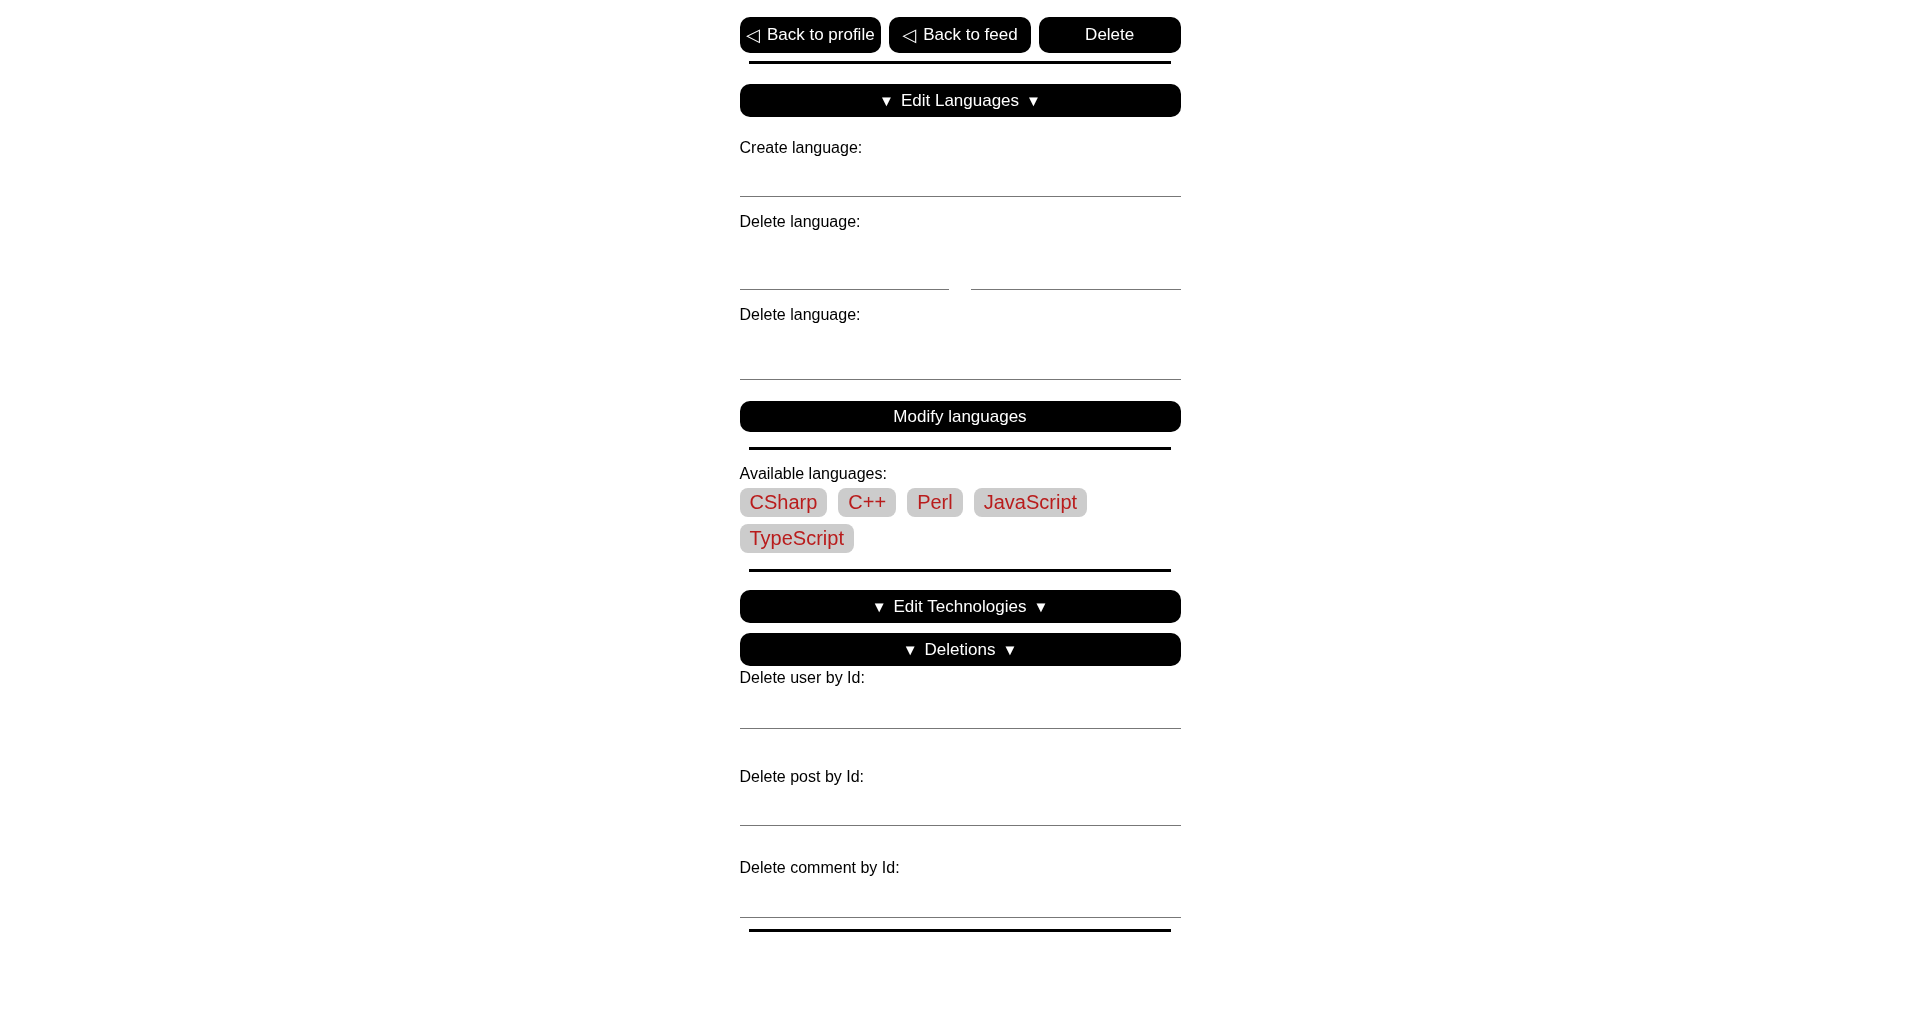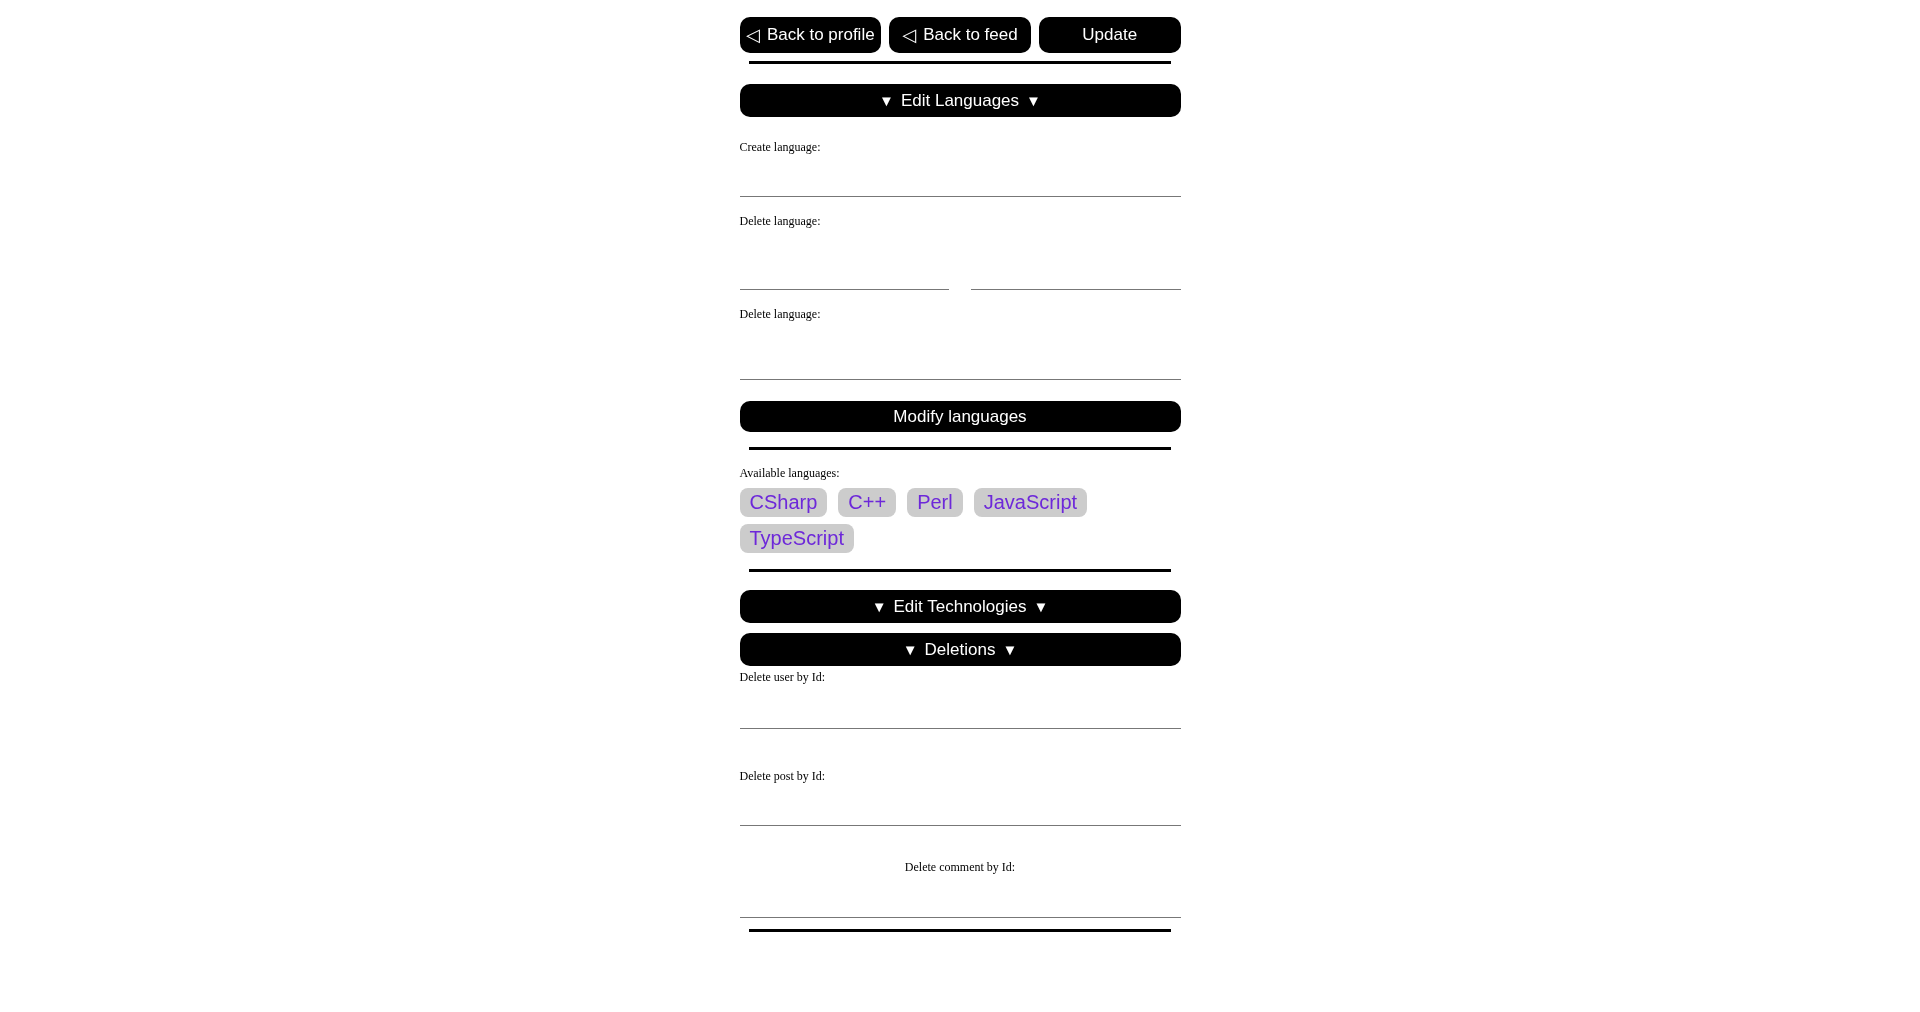--- a/index.html
+++ b/index.html
@@ -59,31 +59,30 @@
     width: 422px;
     margin: 0 auto;
   }
   .sep-1 { margin-top: 8px; }
   .sep-2 { margin-top: 15px; }
   .sep-3 { margin-top: 16px; }
   .sep-4 { margin-top: 11px; }
   
   .field-label {
     display: block;
-    font-size: 12px;
+    font-size: 16px;
     line-height: 23px;
-    font-family: Liberation Serif, serif;
   }
   .lbl-create   { margin-top: 19px; }
   .lbl-update   { margin-top: 13px; }
   .lbl-delete   { margin-top: 13px; }
   .lbl-avail    { margin-top: 12px; }
   .lbl-deluser  { }
   .lbl-delpost  { margin-top: 36px; }
-  .lbl-delcomm  { margin-top: 30px; text-align: center; }
+  .lbl-delcomm  { margin-top: 30px; }
   .underline-input {
     display: block;
     width: 100%;
     border: none;
     border-bottom: 1px solid #777777;
     background: transparent;
     font-family: inherit;
     font-size: 20px;
     height: 36px;
     padding: 0 2px;
@@ -108,21 +107,21 @@
   
   .tags {
     margin-top: 3px;
     display: flex;
     flex-wrap: wrap;
     column-gap: 11px;
     row-gap: 7px;
   }
   .tag {
     background: #cccccc;
-    color: #6d28d9;
+    color: #b91c1c;
     border: none;
     border-radius: 8px;
     font-family: inherit;
     font-size: 20px;
     line-height: 25px;
     padding: 2px 10px;
     cursor: pointer;
   }
 </style>
 </head>
@@ -133,21 +132,21 @@
   <div class="topbar">
     <button class="btn">
       <span class="back-glyph">◁</span>
       <span>Back to profile</span>
     </button>
     <button class="btn">
       <span class="back-glyph">◁</span>
       <span>Back to feed</span>
     </button>
     <button class="btn">
-      <span>Update</span>
+      <span>Delete</span>
     </button>
   </div>
 
   <hr class="sep sep-1">
 
   <button class="btn block-btn toggle-langs">
     <span class="caret">▼</span>
     <span>Edit Languages</span>
     <span class="caret">▼</span>
   </button>

